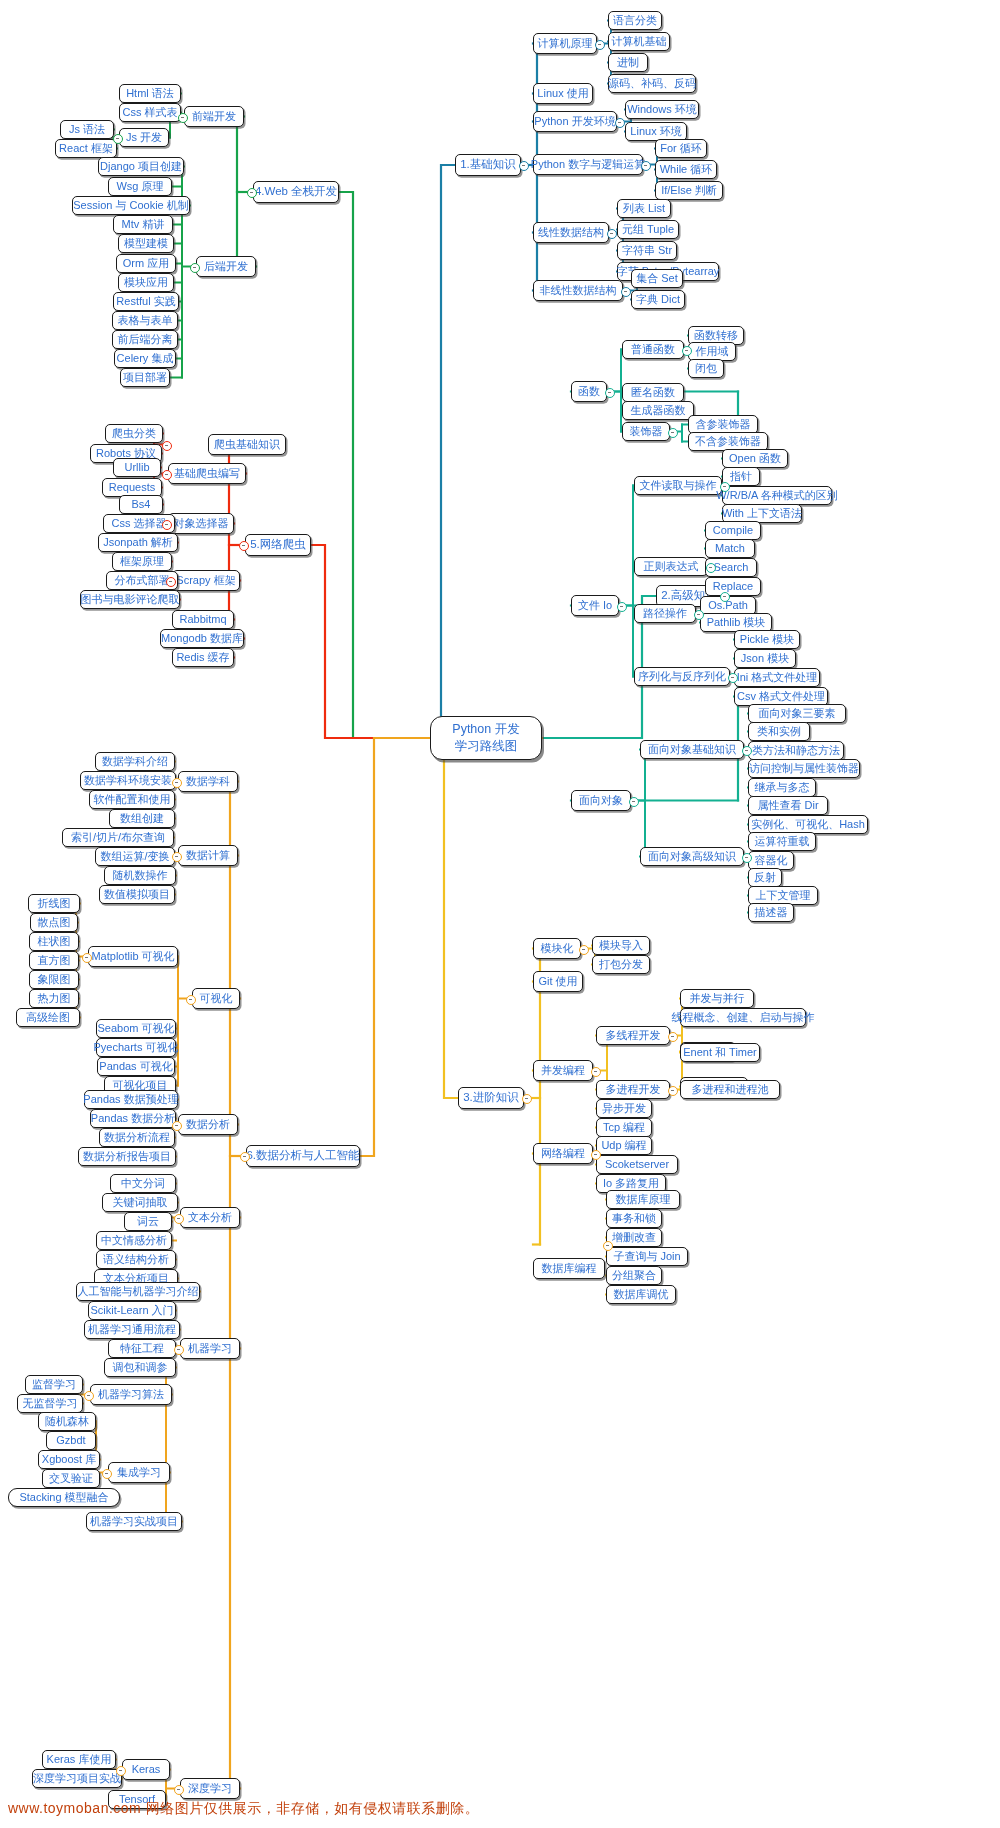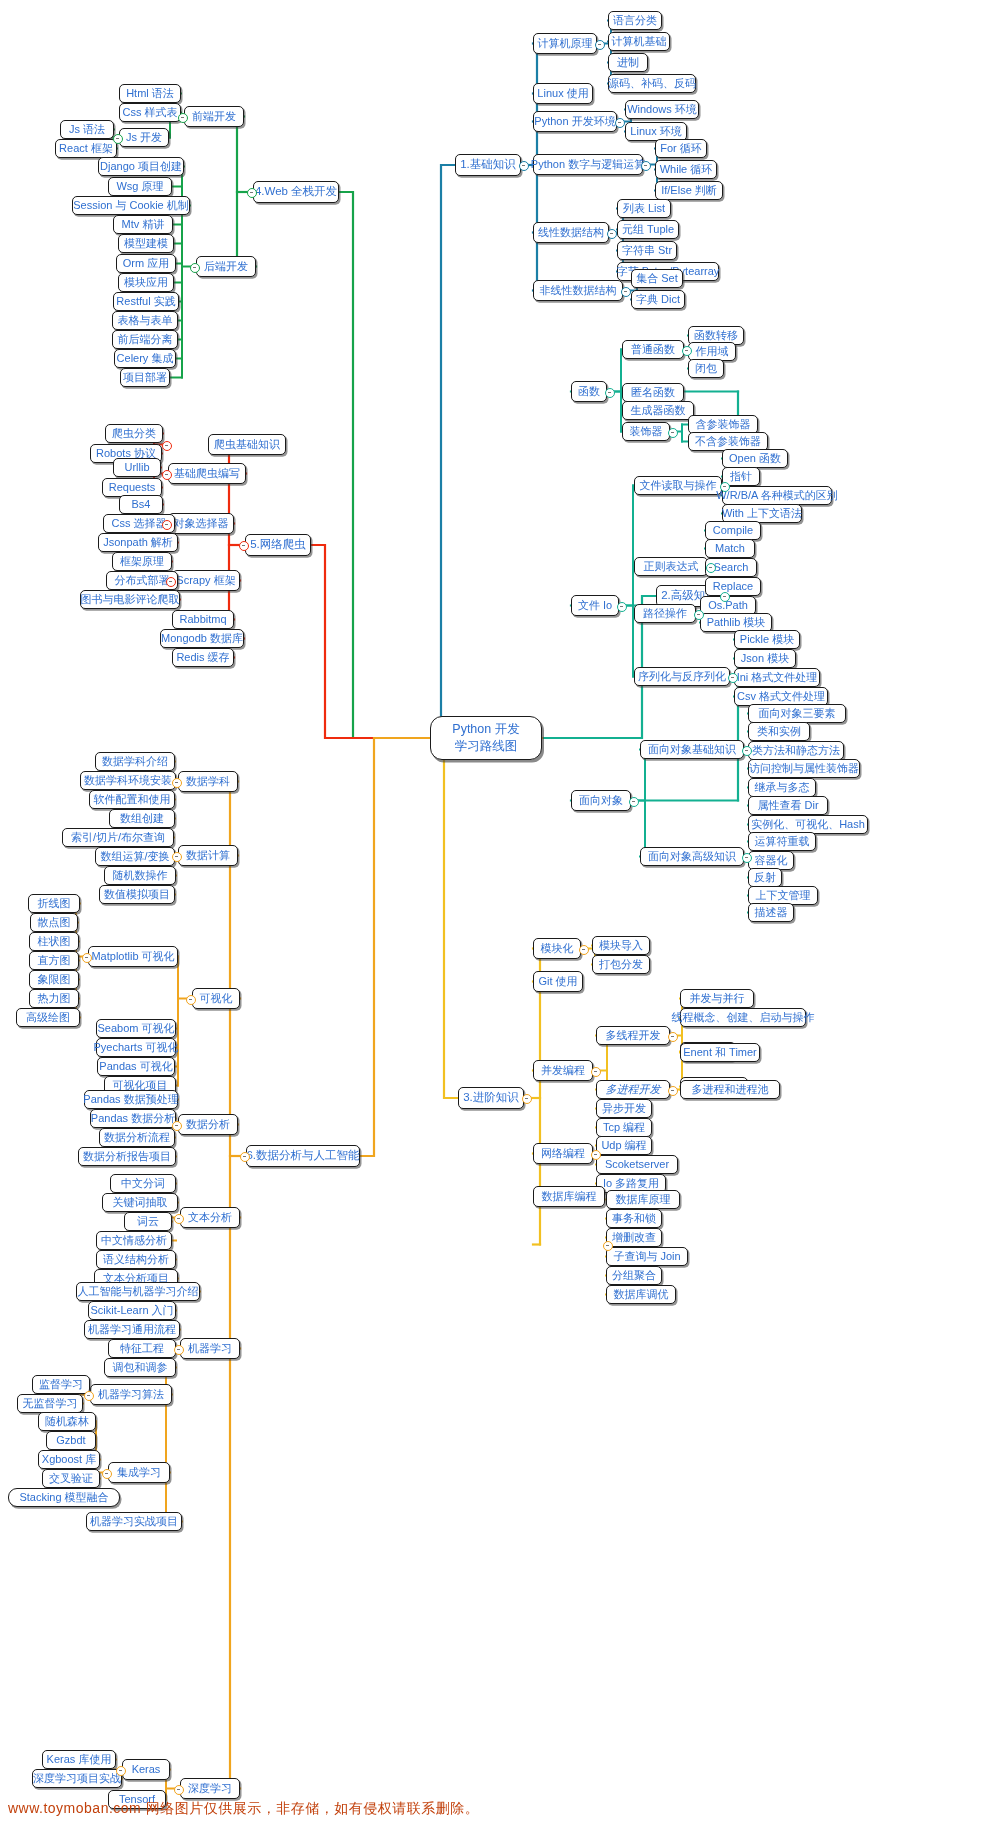--- a/index.html
+++ b/index.html
@@ -435,31 +435,31 @@
       <div class="node lvl2" style="left: 533px; top: 971px; width: 50px; height: 21px;">Git 使用</div>
       <div class="node lvl2" style="left: 533px; top: 1060px; width: 60px; height: 21px;">并发编程</div>
       <div class="toggle t-orange" style="left: 591px; top: 1066.5px;"></div>
       <div class="node lvl3" style="left: 596px; top: 1026px; width: 74px; height: 19px;">多线程开发</div>
       <div class="toggle t-orange" style="left: 668px; top: 1031.5px;"></div>
       <div class="node lvl4" style="left: 680px; top: 989px; width: 74px; height: 19px;">并发与并行</div>
       <div class="node lvl4" style="left: 680px; top: 1008px; width: 126px; height: 19px;">线程概念、创建、启动与操作</div>
       <div class="node lvl4" style="left: 680px; top: 1042px; width: 56px; height: 19px;">线程安全</div>
       <div class="node lvl4" style="left: 680px; top: 1043px; width: 80px; height: 19px;">Enent 和 Timer</div>
       <div class="node lvl4" style="left: 680px; top: 1077px; width: 68px; height: 19px;">多线程和锁</div>
-      <div class="node lvl3" style="left: 596px; top: 1080px; width: 74px; height: 19px; font-style: italic;">多进程开发</div>
+      <div class="node lvl3" style="left: 596px; top: 1080px; width: 74px; height: 19px;">多进程开发</div>
       <div class="toggle t-orange" style="left: 668px; top: 1085.5px;"></div>
       <div class="node lvl4" style="left: 680px; top: 1080px; width: 100px; height: 19px;">多进程和进程池</div>
       <div class="node lvl3" style="left: 596px; top: 1099px; width: 56px; height: 19px;">异步开发</div>
       <div class="node lvl2" style="left: 533px; top: 1143px; width: 60px; height: 21px;">网络编程</div>
       <div class="toggle t-orange" style="left: 591px; top: 1149.5px;"></div>
       <div class="node lvl3" style="left: 596px; top: 1118px; width: 56px; height: 19px;">Tcp 编程</div>
       <div class="node lvl3" style="left: 596px; top: 1136px; width: 56px; height: 19px;">Udp 编程</div>
       <div class="node lvl3" style="left: 596px; top: 1155px; width: 82px; height: 19px;">Scoketserver</div>
       <div class="node lvl3" style="left: 596px; top: 1174px; width: 70px; height: 19px;">Io 多路复用</div>
-      <div class="node lvl2" style="left: 533px; top: 1186px; width: 72px; height: 21px;">数据库编程</div>
+      <div class="node lvl2" style="left: 533px; top: 1258px; width: 72px; height: 21px;">数据库编程</div>
       <div class="toggle t-orange" style="left: 603px; top: 1240.5px;"></div>
       <div class="node lvl3" style="left: 606px; top: 1190px; width: 74px; height: 19px;">数据库原理</div>
       <div class="node lvl3" style="left: 606px; top: 1209px; width: 56px; height: 19px;">事务和锁</div>
       <div class="node lvl3" style="left: 606px; top: 1228px; width: 56px; height: 19px;">增删改查</div>
       <div class="node lvl3" style="left: 606px; top: 1247px; width: 82px; height: 19px;">子查询与 Join</div>
       <div class="node lvl3" style="left: 606px; top: 1266px; width: 56px; height: 19px;">分组聚合</div>
       <div class="node lvl3" style="left: 606px; top: 1285px; width: 70px; height: 19px;">数据库调优</div>
       <div class="node lvl1" style="left: 253px; top: 181px; width: 86px; height: 22px;">4.Web 全栈开发</div>
       <div class="toggle t-green" style="left: 247px; top: 188px;"></div>
       <div class="node lvl2" style="left: 184px; top: 106px; width: 60px; height: 21px;">前端开发</div>
@@ -552,21 +552,21 @@
       <div class="node lvl3" style="left: 94px; top: 1269px; width: 84px; height: 19px;">文本分析项目</div>
       <div class="node lvl2" style="left: 180px; top: 1338px; width: 60px; height: 21px;">机器学习</div>
       <div class="toggle t-orange" style="left: 174px; top: 1344.5px;"></div>
       <div class="node lvl3" style="left: 76px; top: 1282px; width: 124px; height: 19px;">人工智能与机器学习介绍</div>
       <div class="node lvl3" style="left: 88px; top: 1301px; width: 88px; height: 19px;">Scikit-Learn 入门</div>
       <div class="node lvl3" style="left: 84px; top: 1320px; width: 96px; height: 19px;">机器学习通用流程</div>
       <div class="node lvl3" style="left: 108px; top: 1339px; width: 68px; height: 19px;">特征工程</div>
       <div class="node lvl3" style="left: 104px; top: 1358px; width: 72px; height: 19px;">调包和调参</div>
       <div class="node lvl3" style="left: 90px; top: 1384px; width: 82px; height: 21px;">机器学习算法</div>
       <div class="toggle t-orange" style="left: 84px; top: 1390.5px;"></div>
-      <div class="node lvl4" style="left: 25px; top: 1375px; width: 58px; height: 19px; margin-left: 7px;">监督学习</div>
+      <div class="node lvl4" style="left: 25px; top: 1375px; width: 58px; height: 19px;">监督学习</div>
       <div class="node lvl4" style="left: 17px; top: 1394px; width: 66px; height: 19px;">无监督学习</div>
       <div class="node lvl3" style="left: 108px; top: 1462px; width: 62px; height: 21px;">集成学习</div>
       <div class="toggle t-orange" style="left: 102px; top: 1468.5px;"></div>
       <div class="node lvl4" style="left: 38px; top: 1412px; width: 58px; height: 19px;">随机森林</div>
       <div class="node lvl4" style="left: 46px; top: 1431px; width: 50px; height: 19px;">Gzbdt</div>
       <div class="node lvl4" style="left: 38px; top: 1450px; width: 62px; height: 19px;">Xgboost 库</div>
       <div class="node lvl4" style="left: 42px; top: 1469px; width: 58px; height: 19px;">交叉验证</div>
       <div class="node lvl4" style="left: 8px; top: 1488px; width: 112px; height: 19px; border-radius: 9px;">Stacking 模型融合</div>
       <div class="node lvl3" style="left: 86px; top: 1512px; width: 96px; height: 19px;">机器学习实战项目</div>
       <div class="node lvl2" style="left: 180px; top: 1778px; width: 60px; height: 21px;">深度学习</div>

